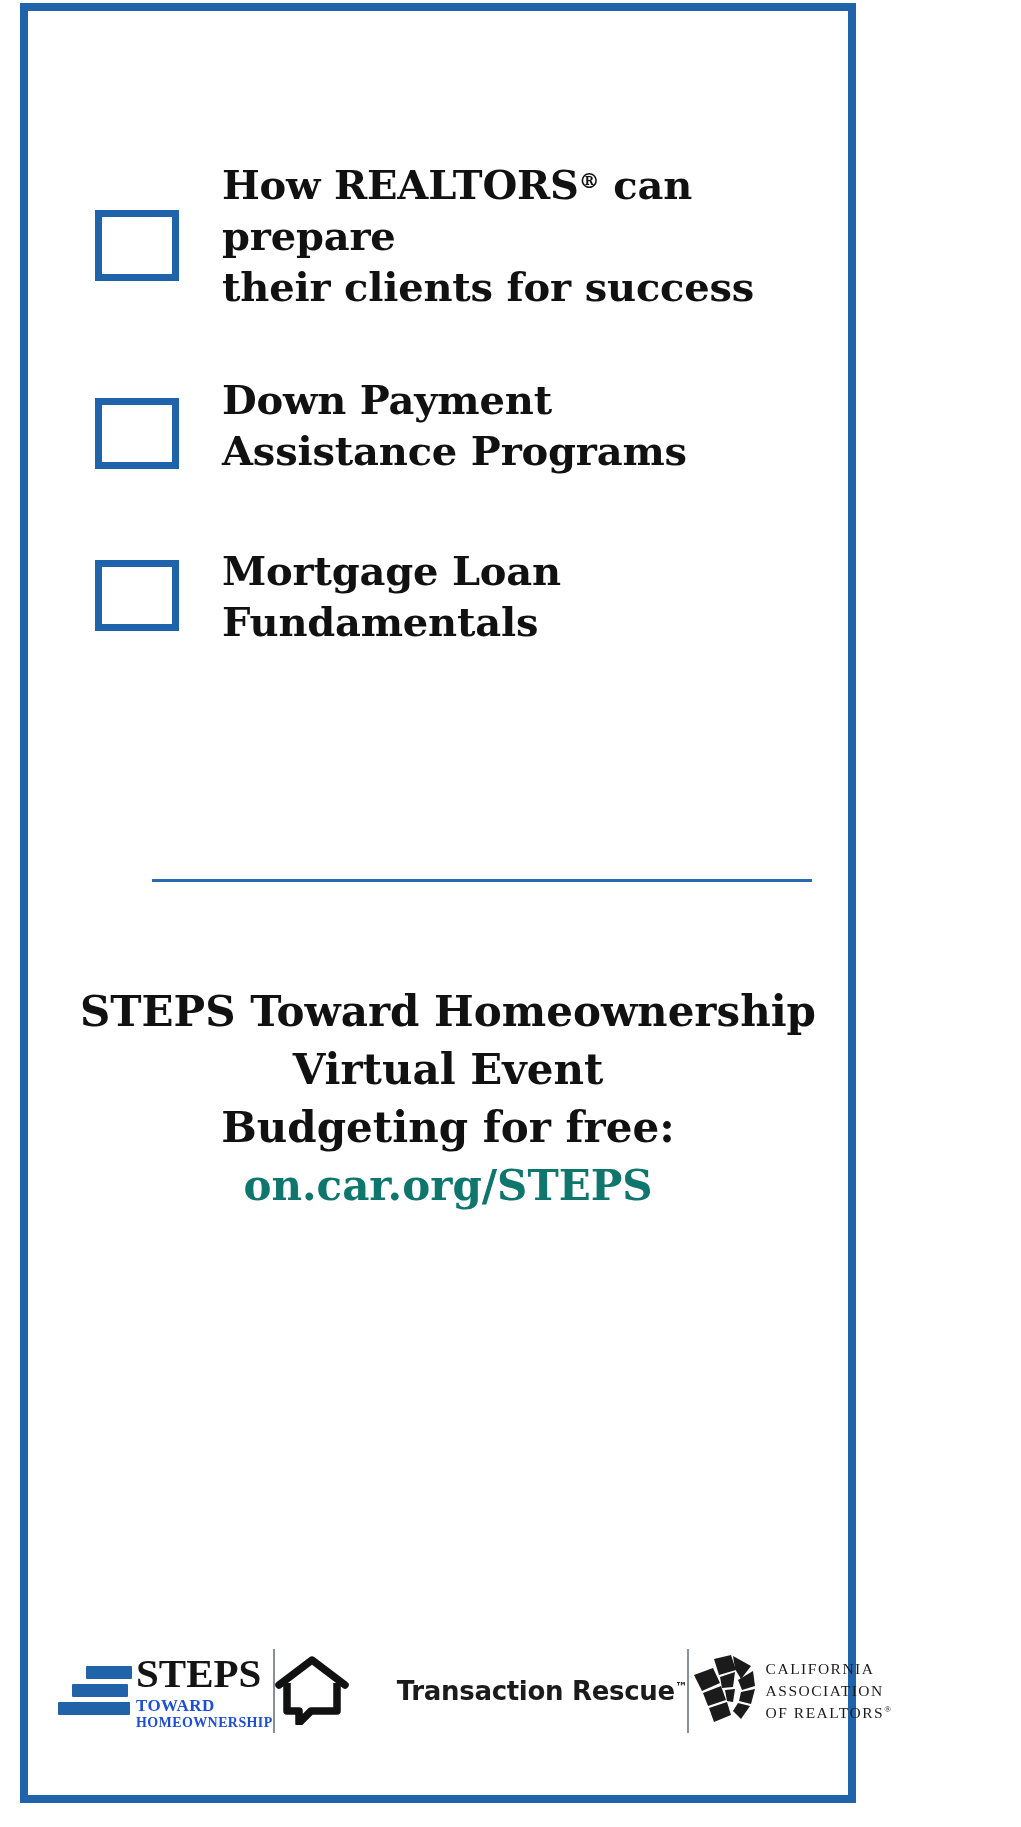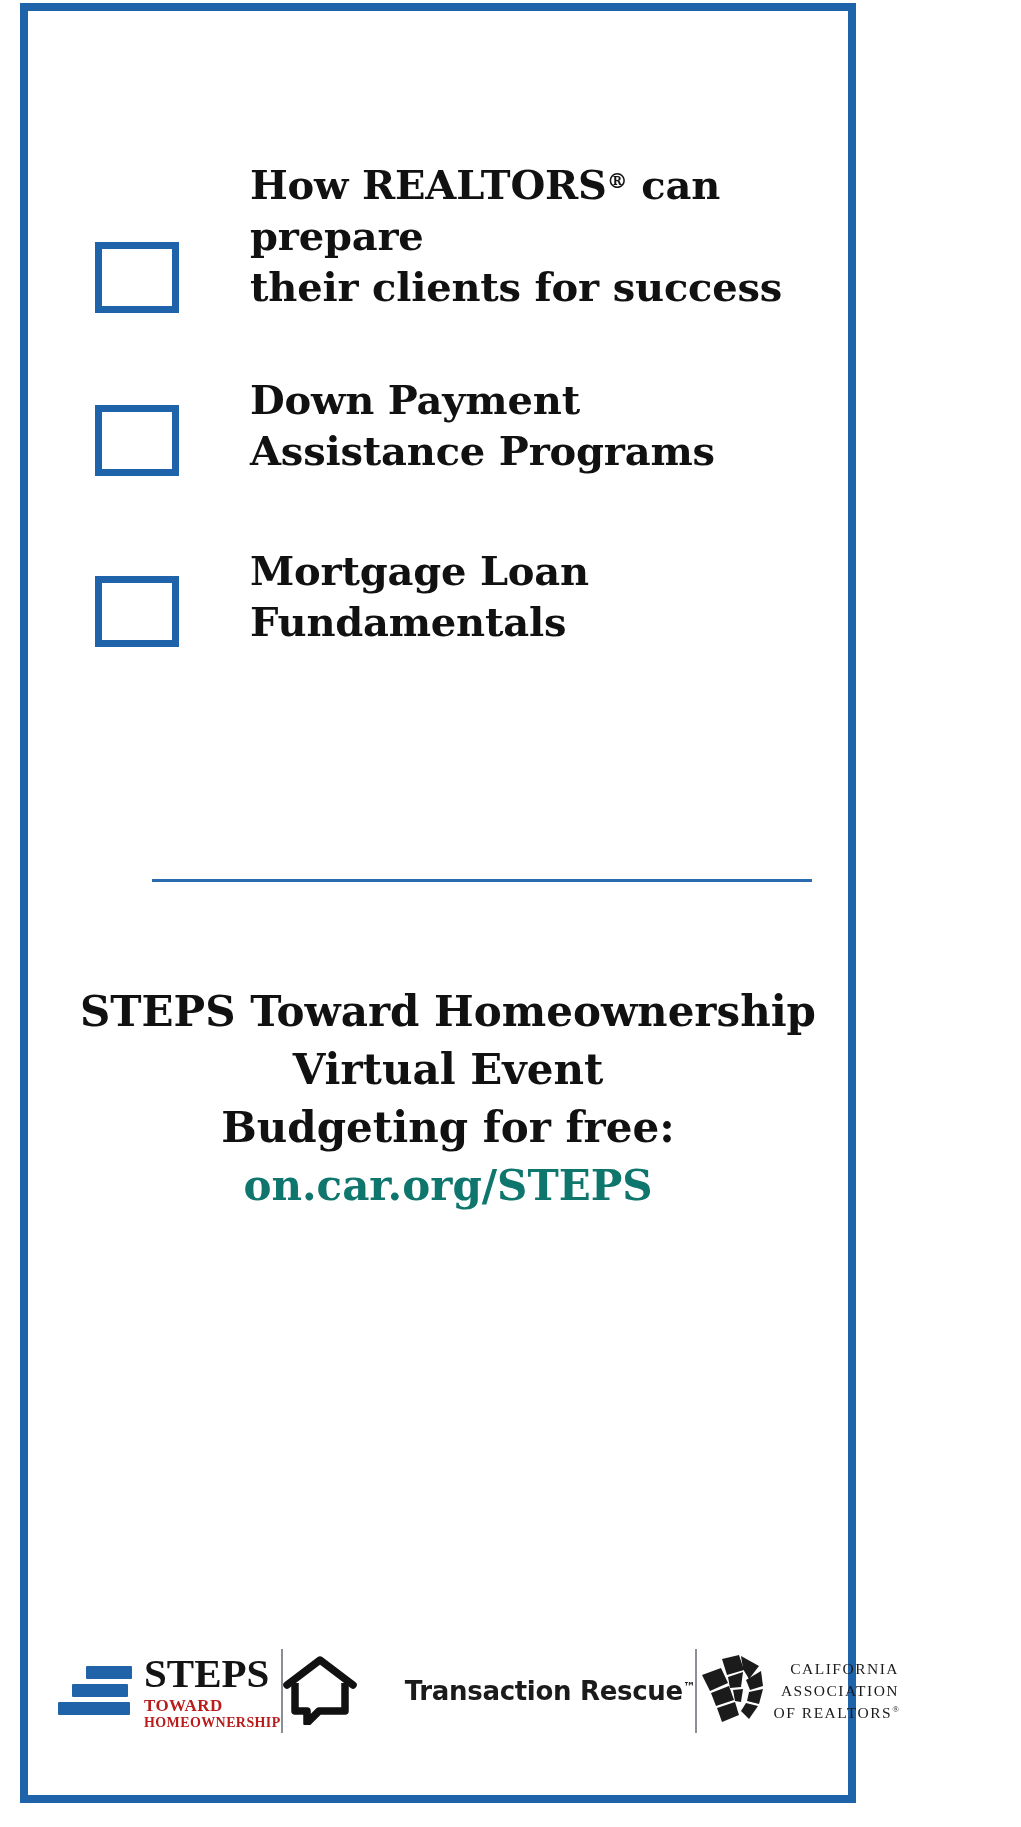--- a/index.html
+++ b/index.html
@@ -38,23 +38,22 @@
 
   
   .checklist {
     position: absolute;
     left: 67px;
     top: 148px;
     width: 760px;
   }
   .check-row {
     display: flex;
-    align-items: flex-end;
+    align-items: center;
     margin-bottom: 61px;
-    gap: 28px;
   }
   .check-row:last-child { margin-bottom: 0; }
   .checkbox {
     flex: 0 0 auto;
     width: 84px;
     height: 71px;
     border: 7px solid #1f63ab;
     box-sizing: border-box;
     background: #ffffff;
     margin-top: 18px;
@@ -121,21 +120,21 @@
     justify-content: center;
   }
   .vsep {
     width: 2px;
     height: 84px;
     background: #8a8f96;
     flex: 0 0 auto;
   }
 
   
-  .steps-logo { display: flex; align-items: center; gap: 8px; }
+  .steps-logo { display: flex; align-items: center; }
   .steps-bars {
     display: flex;
     flex-direction: column;
     align-items: flex-start;
     justify-content: flex-end;
     margin-right: 4px;
     padding-bottom: 2px;
   }
   .steps-bars .bar {
     background: #2063a8;
@@ -151,21 +150,21 @@
     font-family: "Liberation Serif", serif;
     font-weight: bold;
     font-size: 41px;
     letter-spacing: 0px;
     color: #141414;
   }
   .steps-word-sub1,
   .steps-word-sub2 {
     font-family: "Liberation Serif", serif;
     font-weight: bold;
-    color: #b91c1c;
+    color: #1d4ed8;
     letter-spacing: 0.4px;
   }
   .steps-word-sub1 { font-size: 17px; margin-top: 3px; }
   .steps-word-sub2 { font-size: 14px; margin-top: 2px; }
 
   
   .tr-logo { display: flex; align-items: center; }
   .tr-house { margin-right: 12px; }
   .tr-text {
     font-family: "DejaVu Sans", sans-serif;
@@ -176,21 +175,21 @@
     white-space: nowrap;
     margin-left: 36px;
   }
   .tr-text .tm {
     font-size: 12px;
     vertical-align: 0.75em;
     font-weight: bold;
   }
 
   
-  .car-logo { display: flex; align-items: center; text-align: right; }
+  .car-logo { display: flex; align-items: center; }
   .car-mark { margin-right: 11px; }
   .car-text {
     font-family: "Liberation Serif", serif;
     font-size: 15.5px;
     line-height: 1.42;
     letter-spacing: 1.5px;
     color: #1b1b1b;
     white-space: nowrap;
   }
   .car-text .cline { display: block; }

